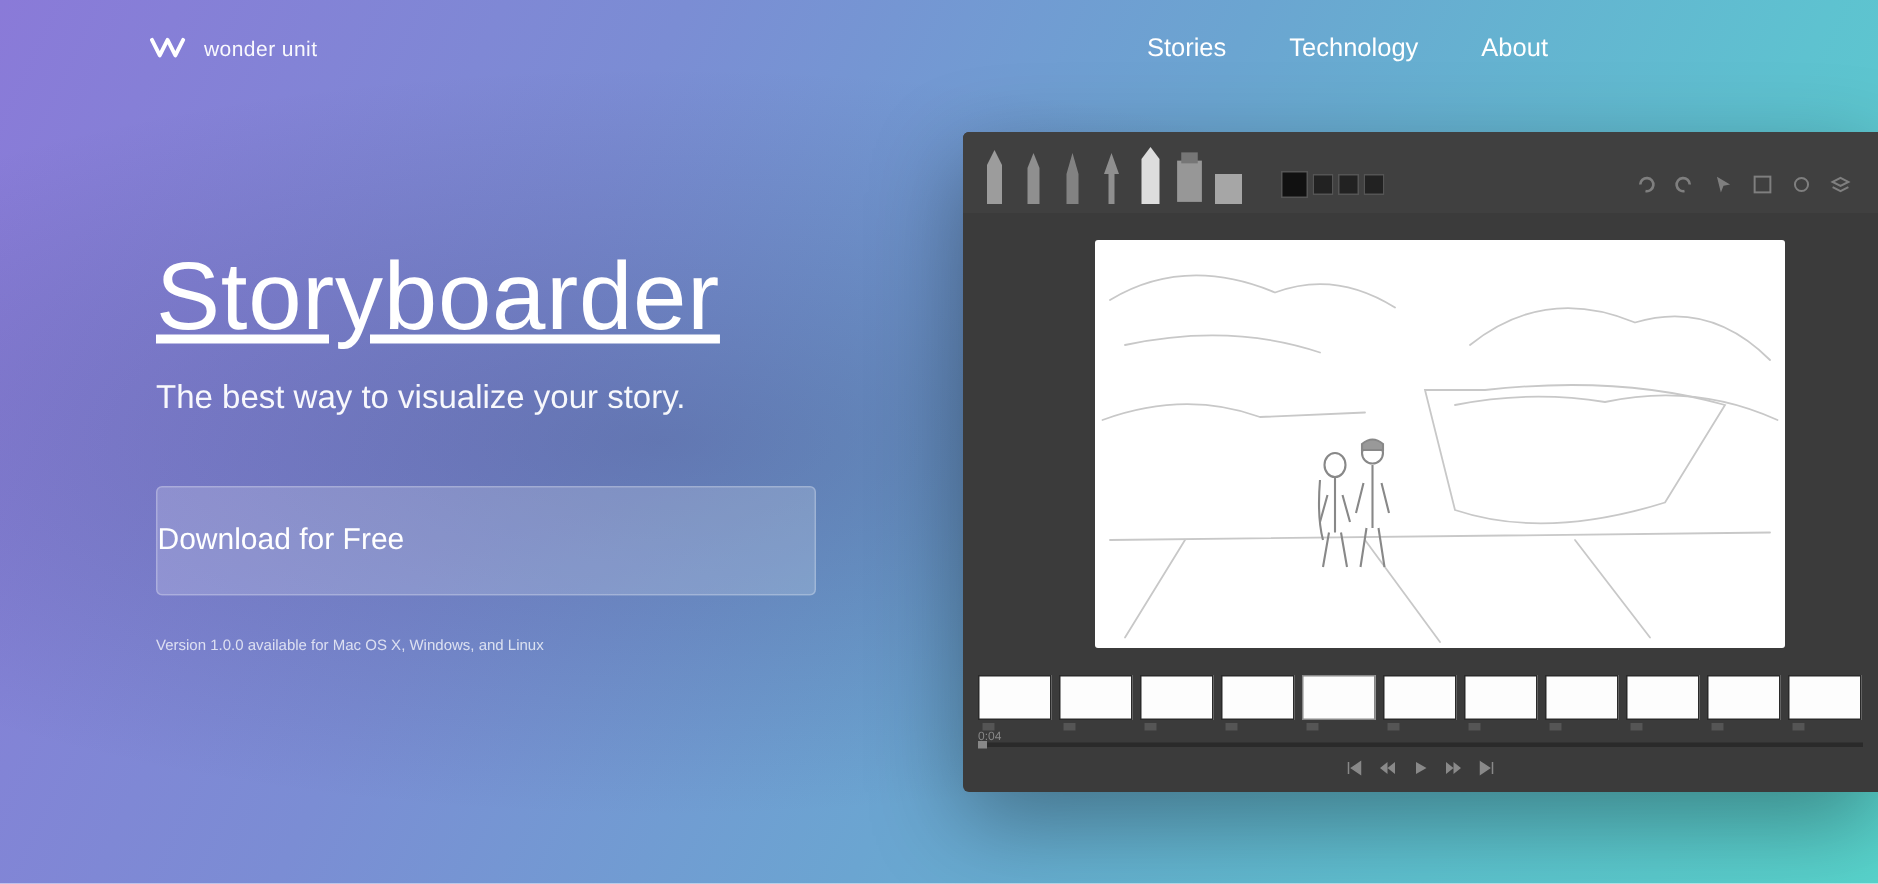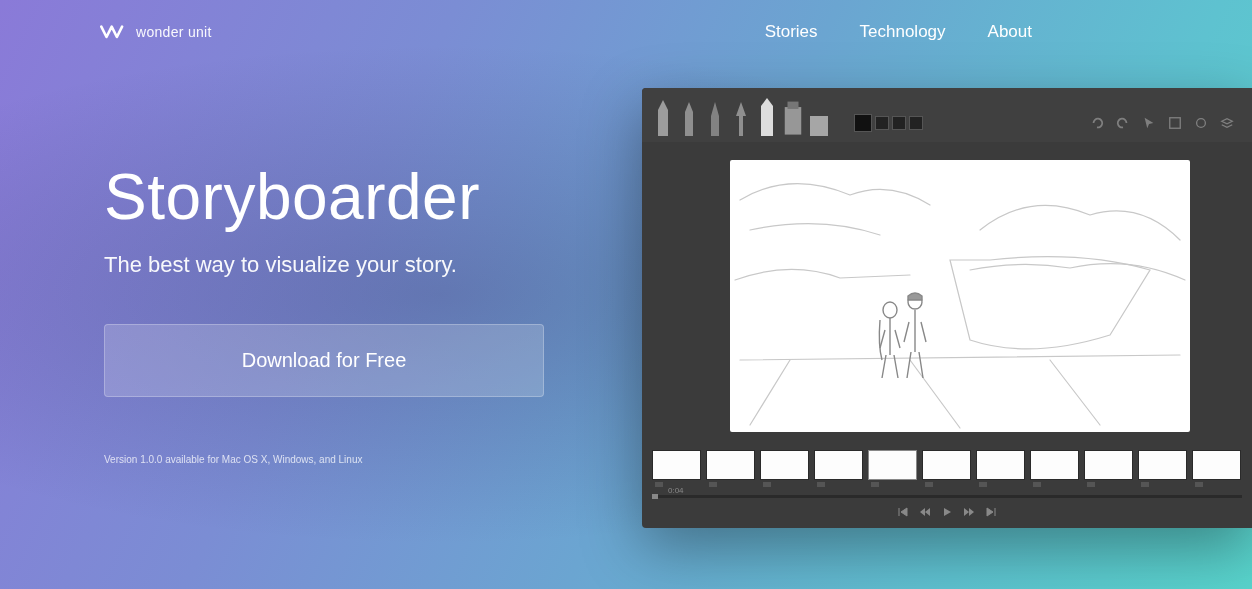--- a/index.html
+++ b/index.html
@@ -57,40 +57,41 @@
   position: absolute;
   left: 104px;
   top: 160px;
   width: 520px;
 }
 .hero h1 {
   font-size: 64px;
   font-weight: 300;
   letter-spacing: 0.5px;
   margin-bottom: 18px;
+  text-decoration: underline;
 }
 .hero p.subtitle {
   font-size: 22px;
   font-weight: 300;
   color: rgba(255,255,255,0.95);
   margin-bottom: 46px;
 }
 .download-btn {
   display: inline-block;
   width: 440px;
   padding: 24px 0;
-  text-align: center;
+  text-align: left;
   background: rgba(255,255,255,0.18);
   border: 1px solid rgba(255,255,255,0.25);
   border-radius: 4px;
   font-size: 20px;
   font-weight: 400;
   color: #fff;
   cursor: pointer;
-  margin-bottom: 57px;
+  margin-bottom: 28px;
 }
 .version {
   font-size: 10px;
   color: rgba(255,255,255,0.75);
   font-weight: 300;
 }
 
 
 .app-window {
   position: absolute;
@@ -196,21 +197,21 @@
 .timeline::before {
   content:"";
   position:absolute;
   left:0; top:-1px;
   width: 6px; height:5px;
   background:#888;
 }
 .time-label {
   font-size: 8px;
   color: #888;
-  padding: 2px 0 0 26px;
+  padding: 2px 0 0 10px;
 }
 </style>
 </head>
 <body>
 
 <div class="bg-overlay"></div>
 
 <div class="header">
   <div class="logo">
     <span class="logo-mark">

